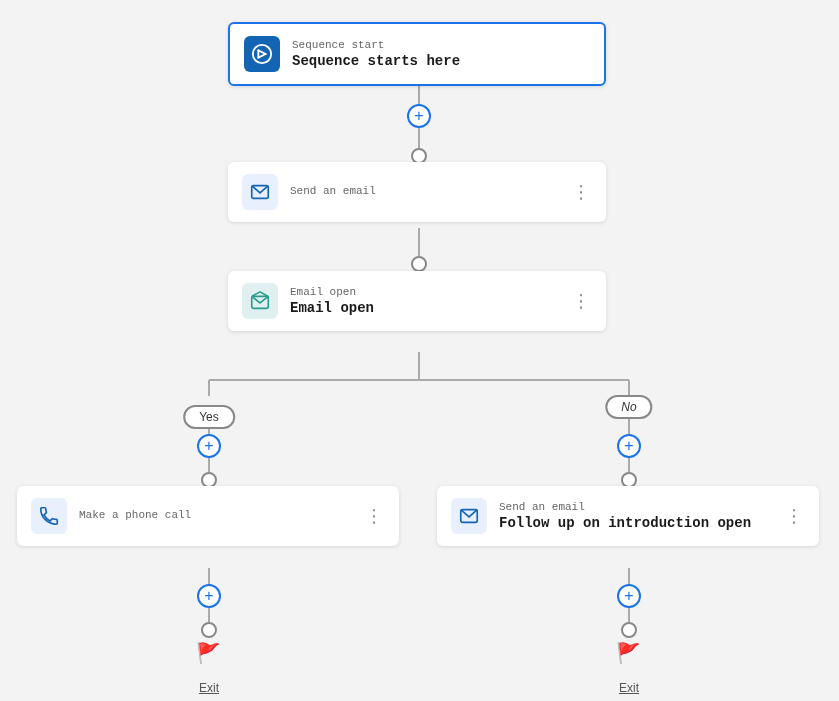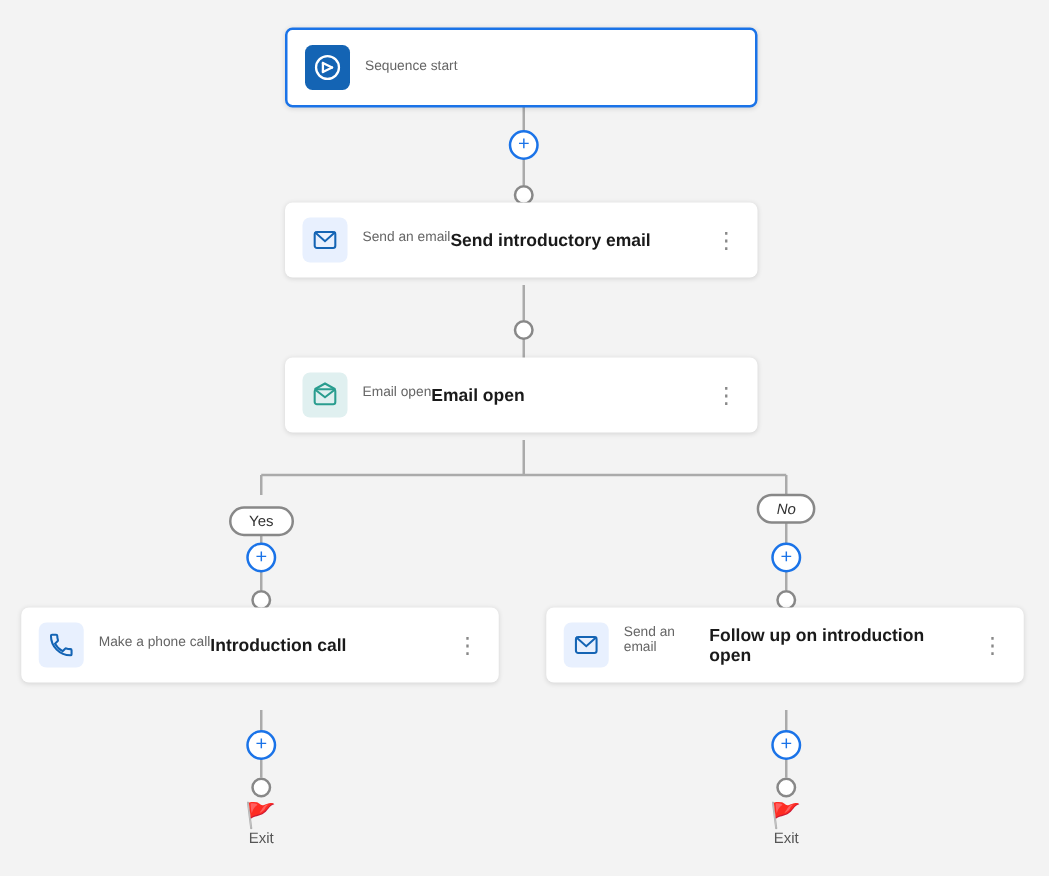--- a/index.html
+++ b/index.html
@@ -47,21 +47,22 @@
     }
     .card-icon-wrap.light-blue {
       background: #e8f0fe;
     }
     .card-icon-wrap.light-teal {
       background: #e0f0f0;
     }
     .card-text {
       flex: 1;
       display: flex;
-      flex-direction: row;
+      flex-direction: column;
+      font-family: Liberation Mono, monospace;
     }
     .card-label {
       font-size: 11px;
       color: #666;
       margin-bottom: 2px;
     }
     .card-title {
       font-size: 14px;
       font-weight: 600;
       color: #1a1a1a;
@@ -121,21 +122,22 @@
       align-items: center;
       transform: translateX(-50%);
     }
     .exit-flag-icon {
       font-size: 20px;
       line-height: 1;
     }
     .exit-flag-label {
       font-size: 12px;
       color: #555;
-      margin-top: 0;
+      margin-top: 18px;
+      text-decoration: underline;
     }
     
     .lines-svg {
       position: absolute;
       top: 0;
       left: 0;
       width: 100%;
       height: 100%;
       pointer-events: none;
     }
@@ -184,46 +186,46 @@
     <div class="card-icon-wrap blue-fill">
       <svg width="22" height="22" viewBox="0 0 24 24" fill="none">
         <circle cx="12" cy="12" r="10" stroke="#fff" stroke-width="2"></circle>
         <line x1="8" y1="8" x2="16" y2="12" stroke="#fff" stroke-width="2" stroke-linecap="round"></line>
         <line x1="8" y1="8" x2="8" y2="16" stroke="#fff" stroke-width="2" stroke-linecap="round"></line>
         <line x1="8" y1="16" x2="16" y2="12" stroke="#fff" stroke-width="2" stroke-linecap="round"></line>
       </svg>
     </div>
     <div class="card-text">
       <span class="card-label">Sequence start</span>
+      <span class="card-title">Sequence starts here</span>
     </div>
   </div>
 
   <div class="plus-btn" style="left:419px; top:116px;">
     <span>+</span>
   </div>
 
   <div class="node-circle" style="left:419px; top:156px;"></div>
 
   <div class="card" style="left:228px; top:162px; width:378px;">
     <div class="card-icon-wrap light-blue">
       <svg width="22" height="22" viewBox="0 0 24 24" fill="none">
         <rect x="3" y="5" width="18" height="14" rx="2" stroke="#1464B4" stroke-width="1.8"></rect>
         <polyline points="3,5 12,13 21,5" stroke="#1464B4" stroke-width="1.8" fill="none"></polyline>
       </svg>
     </div>
     <div class="card-text">
       <span class="card-label">Send an email</span>
-      <span class="card-title">Send introductory email</span>
     </div>
     <div class="card-menu">⋮</div>
   </div>
 
   <div class="node-circle" style="left:419px; top:264px;"></div>
 
-  <div class="card" style="left:228px; top:286px; width:378px;">
+  <div class="card" style="left:228px; top:271px; width:378px;">
     <div class="card-icon-wrap light-teal">
       <svg width="22" height="22" viewBox="0 0 24 24" fill="none">
         <rect x="3" y="7" width="18" height="13" rx="2" stroke="#2a9d8f" stroke-width="1.8"></rect>
         <path d="M3 7 L12 2 L21 7" stroke="#2a9d8f" stroke-width="1.8" fill="none"></path>
         <polyline points="3,7 12,14 21,7" stroke="#2a9d8f" stroke-width="1.8" fill="none"></polyline>
       </svg>
     </div>
     <div class="card-text">
       <span class="card-label">Email open</span>
       <span class="card-title">Email open</span>
@@ -252,21 +254,20 @@
   <div class="node-circle" style="left:629px; top:480px;"></div>
 
   <div class="card" style="left:17px; top:486px; width:382px;">
     <div class="card-icon-wrap light-blue">
       <svg width="22" height="22" viewBox="0 0 24 24" fill="none">
         <path d="M6.6 10.8c1.4 2.8 3.8 5.1 6.6 6.6l2.2-2.2c.3-.3.7-.4 1-.2 1.1.4 2.3.6 3.6.6.6 0 1 .4 1 1V20c0 .6-.4 1-1 1C10.6 21 3 13.4 3 4c0-.6.4-1 1-1h3.5c.6 0 1 .4 1 1 0 1.3.2 2.5.6 3.6.1.3 0 .7-.2 1L6.6 10.8z" stroke="#1464B4" stroke-width="1.8" fill="none"></path>
       </svg>
     </div>
     <div class="card-text">
       <span class="card-label">Make a phone call</span>
-      <span class="card-title">Introduction call</span>
     </div>
     <div class="card-menu">⋮</div>
   </div>
 
   <div class="card" style="left:437px; top:486px; width:382px;">
     <div class="card-icon-wrap light-blue">
       <svg width="22" height="22" viewBox="0 0 24 24" fill="none">
         <rect x="3" y="5" width="18" height="14" rx="2" stroke="#1464B4" stroke-width="1.8"></rect>
         <polyline points="3,5 12,13 21,5" stroke="#1464B4" stroke-width="1.8" fill="none"></polyline>
       </svg>

